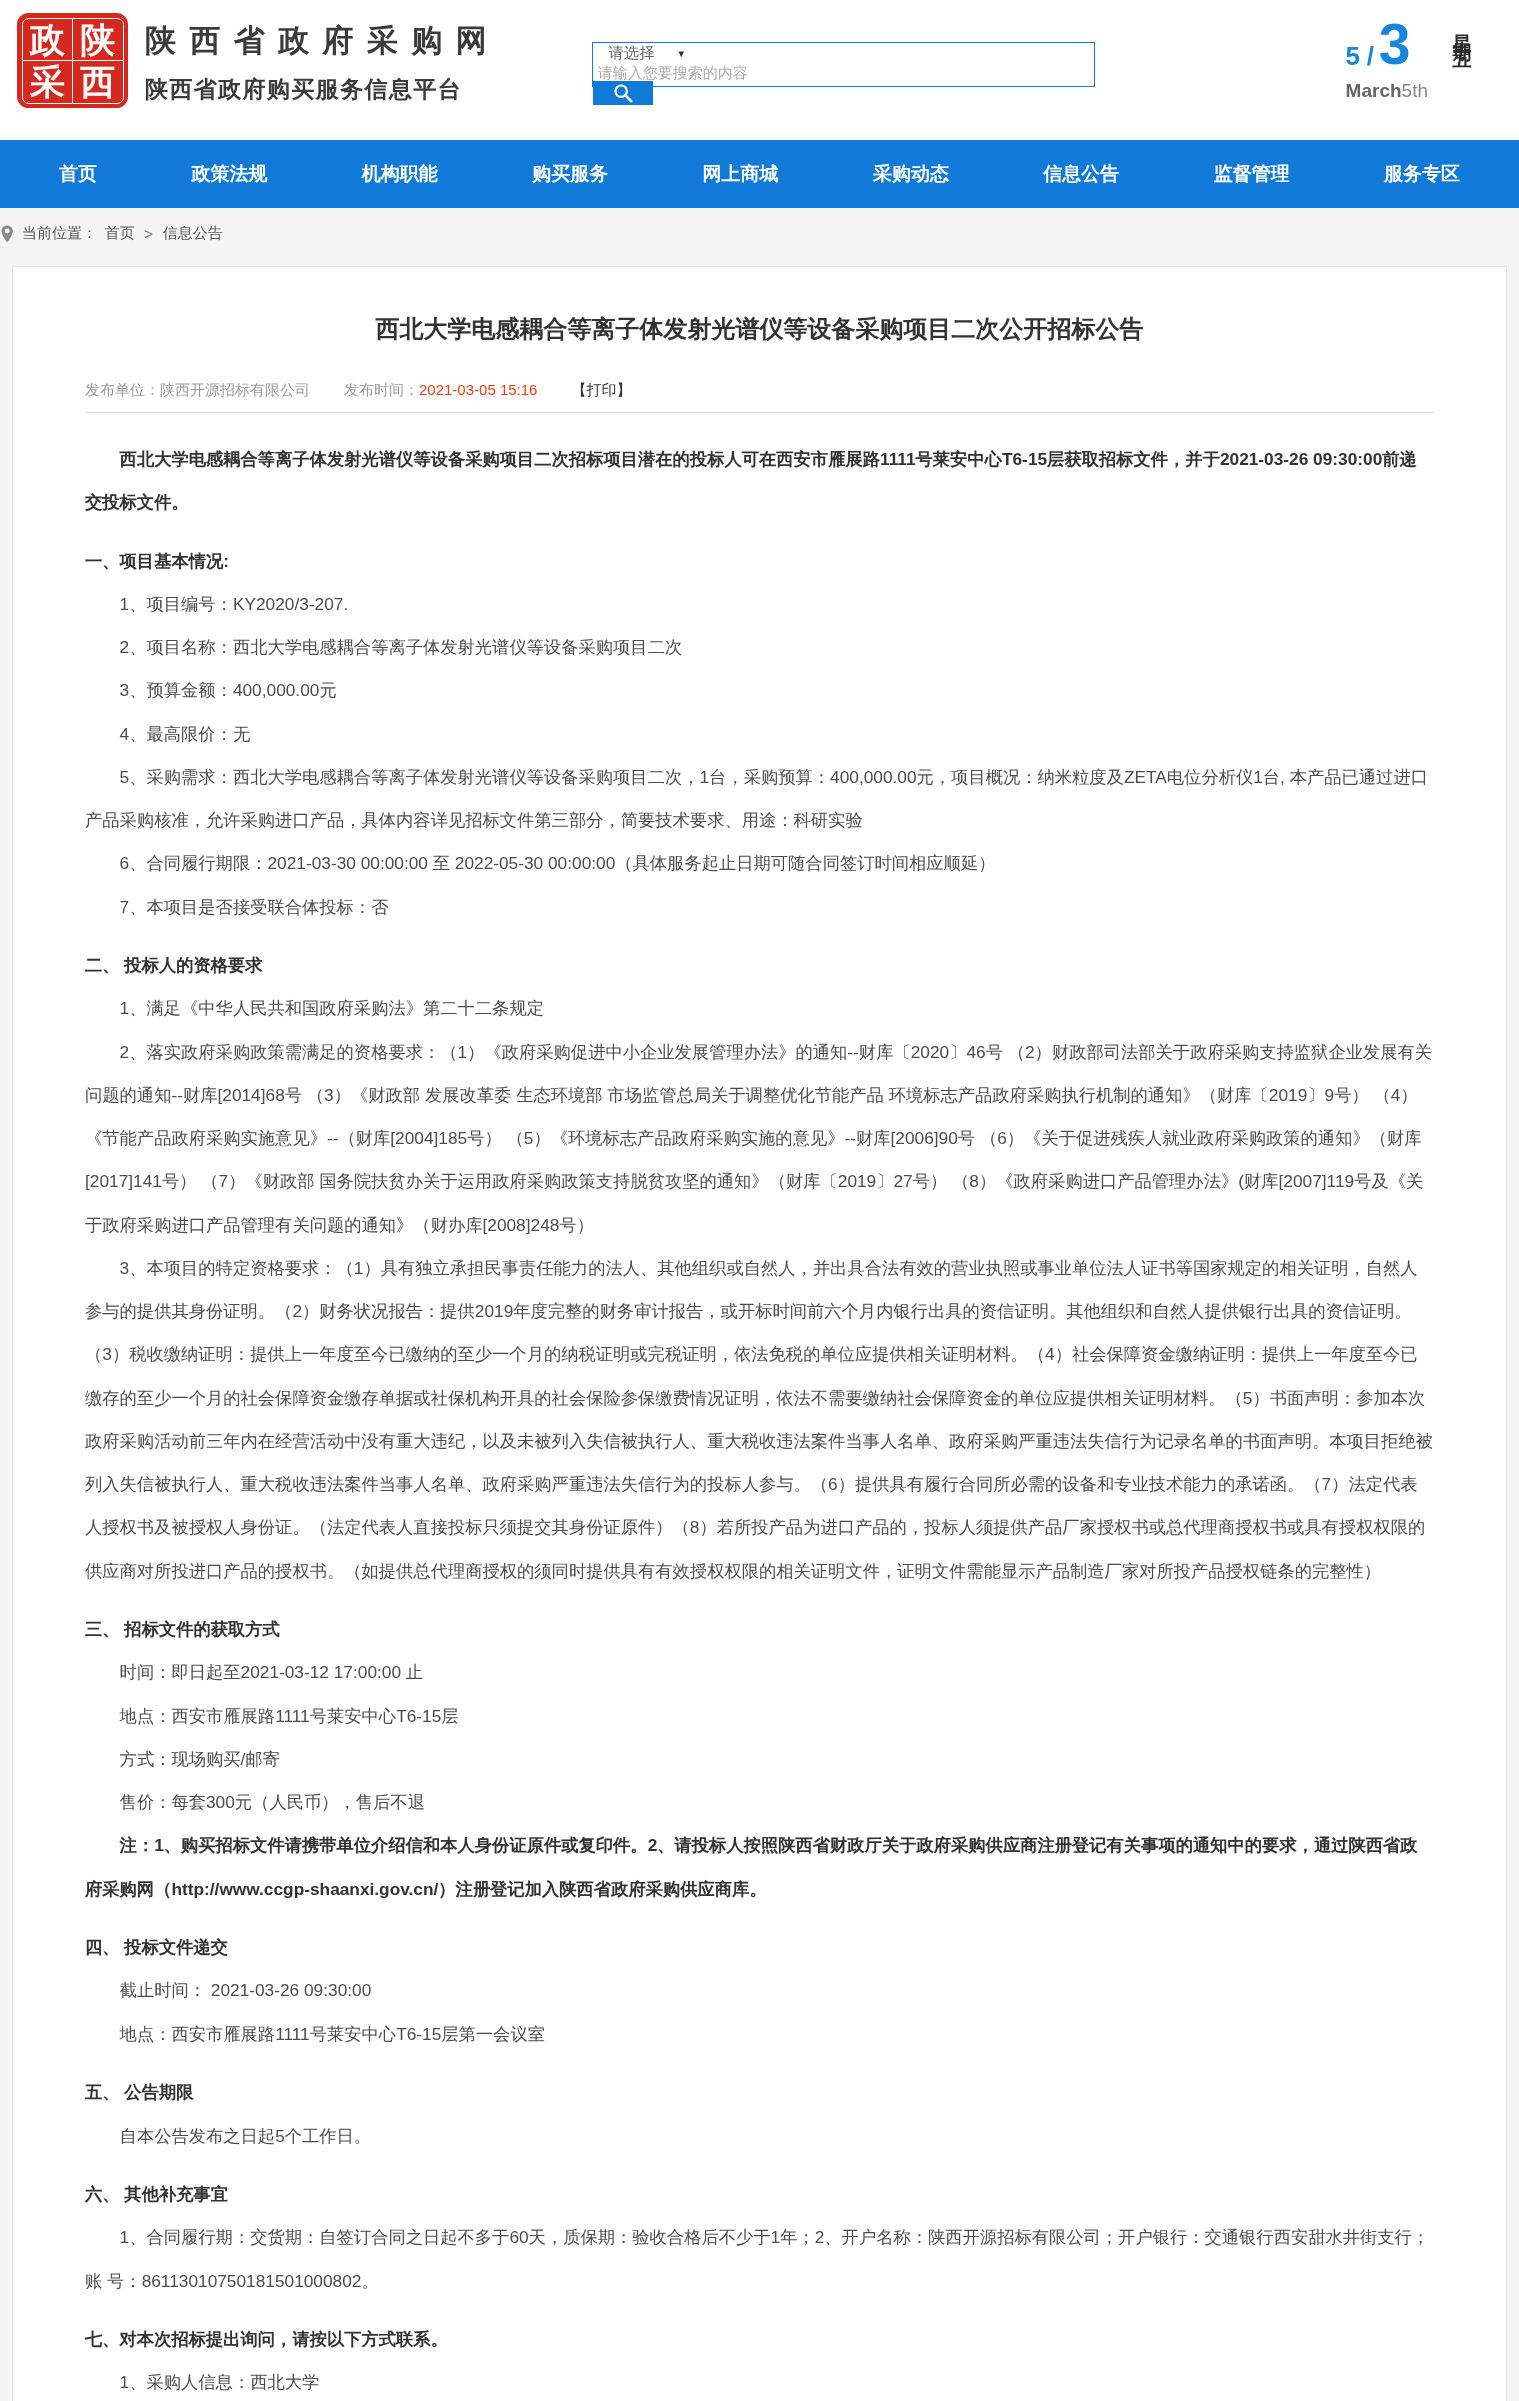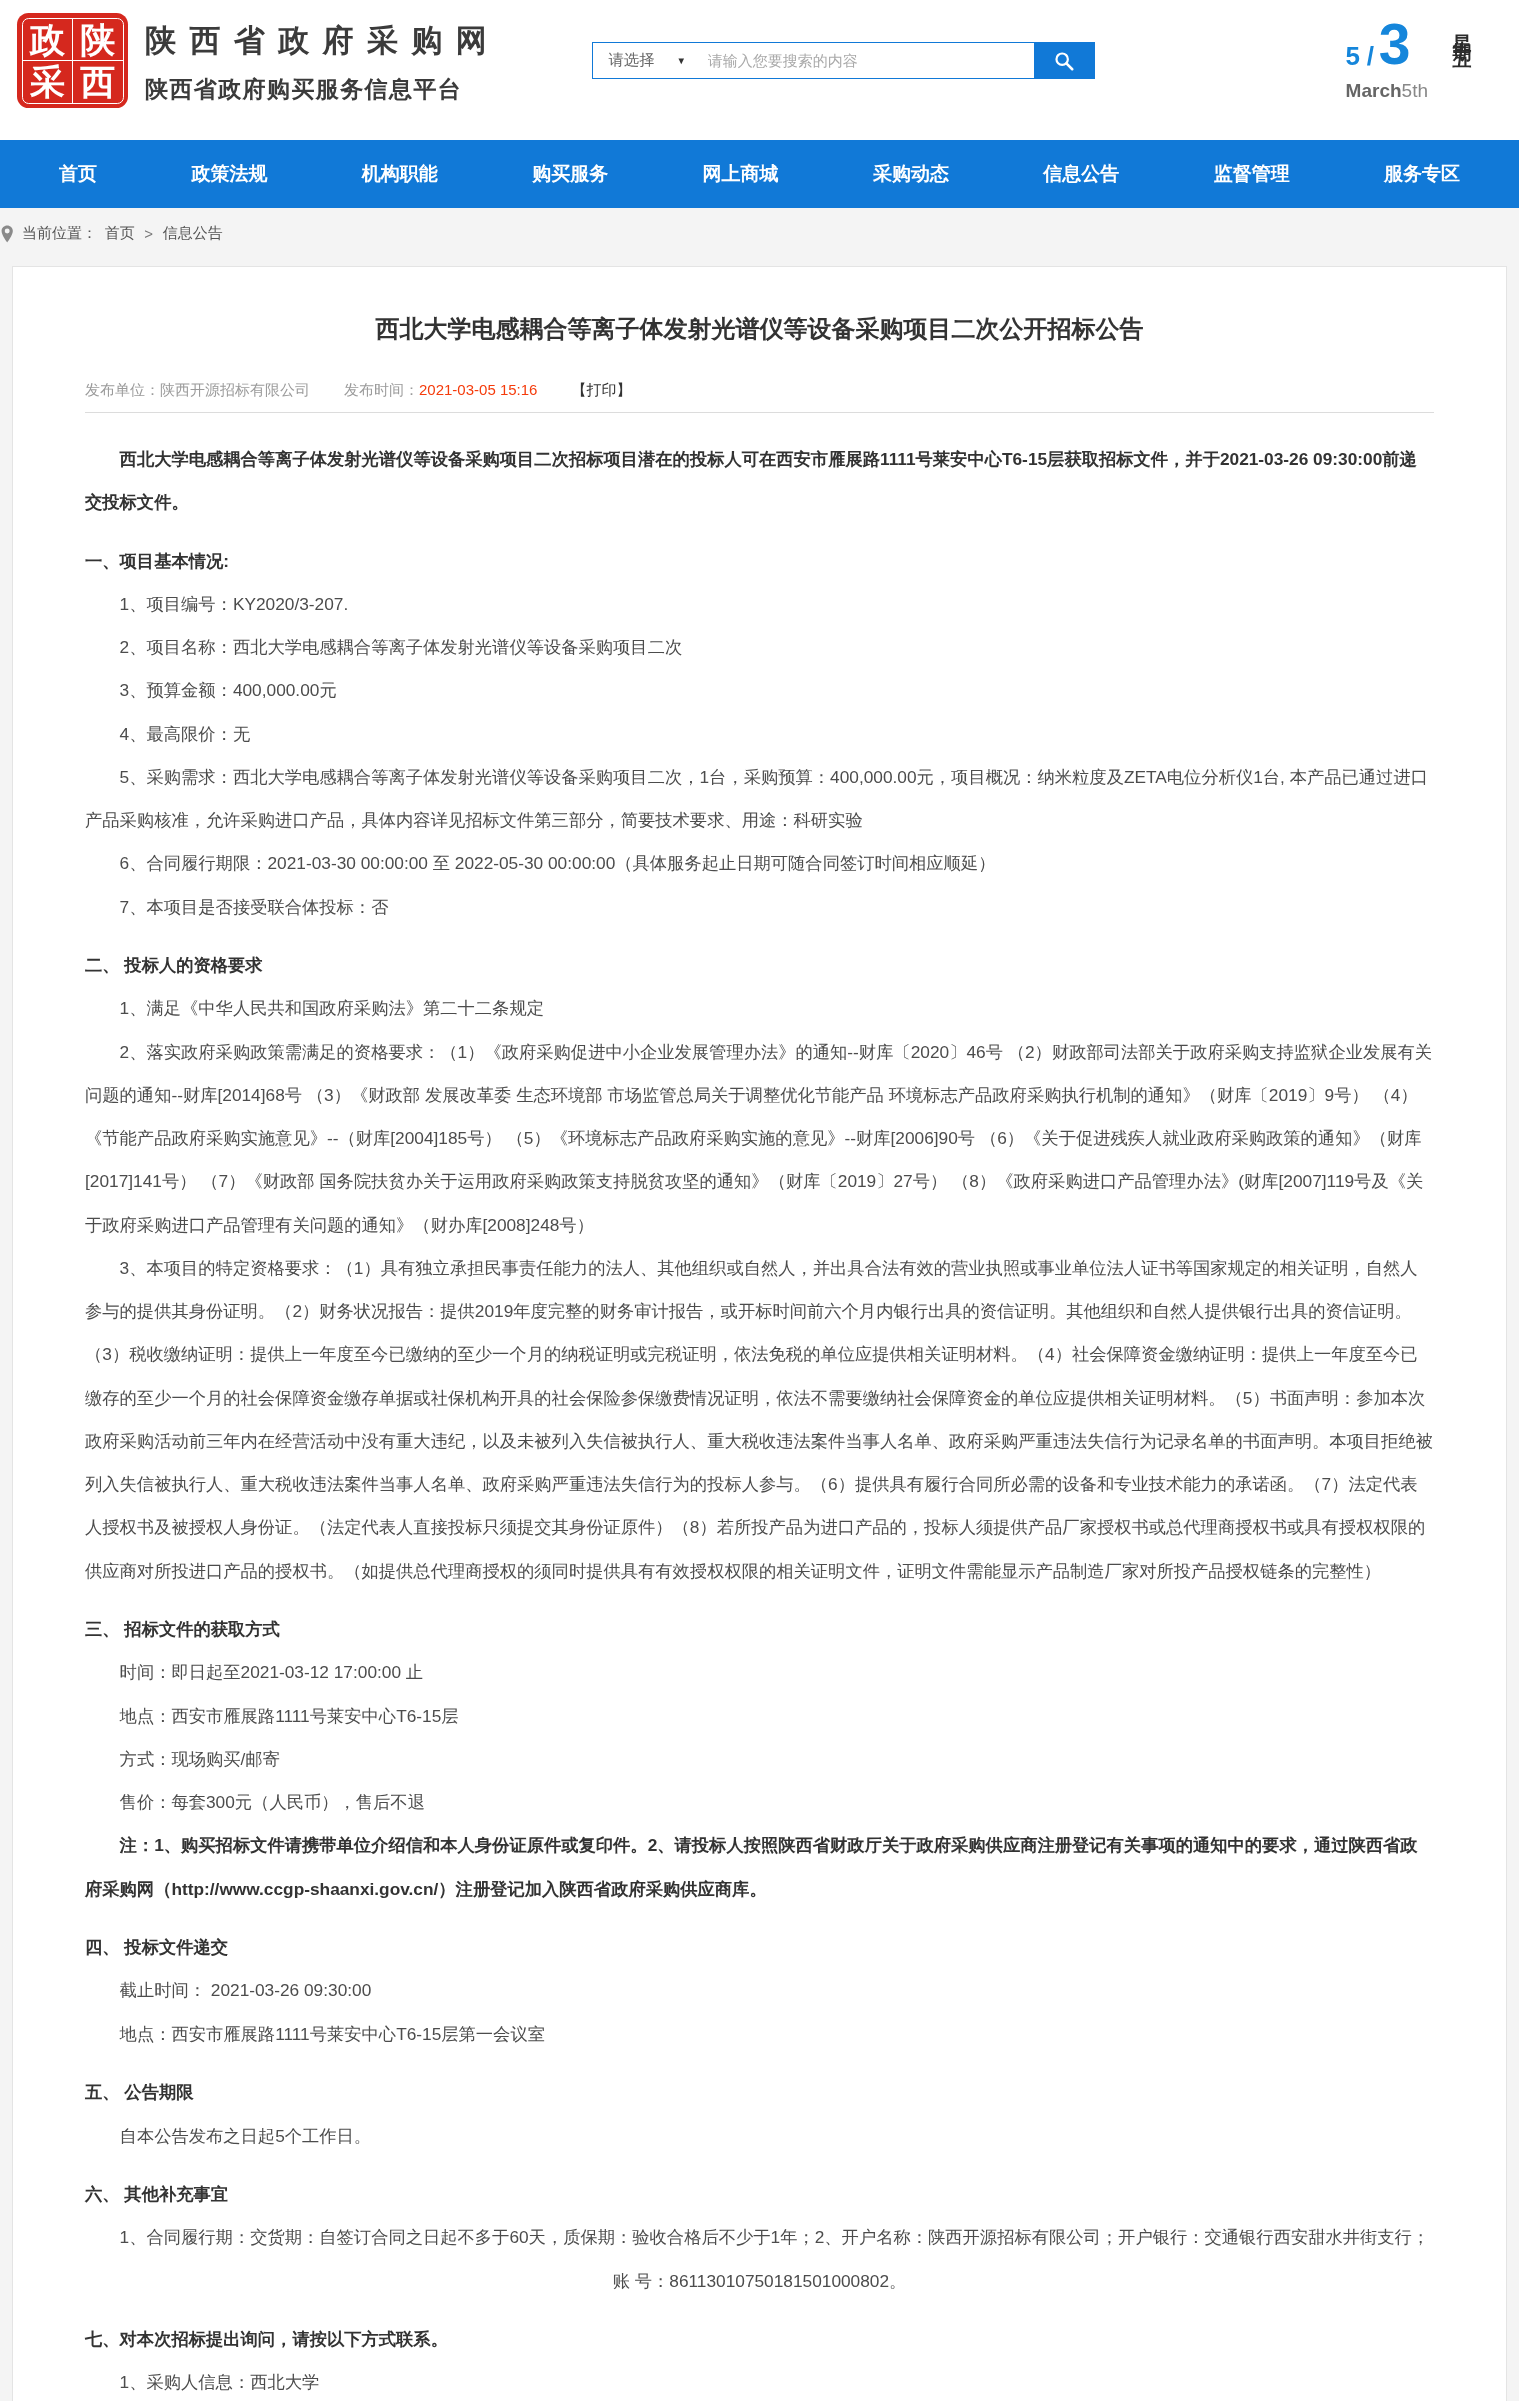--- a/index.html
+++ b/index.html
@@ -20,22 +20,22 @@
     display:grid;grid-template-columns:1fr 1fr;grid-template-rows:1fr 1fr;}
   .logo-cell{display:flex;align-items:center;justify-content:center;
     color:#fff;font-weight:bold;font-size:35px;line-height:1;}
   .logo-cell:nth-child(1){border-right:1.4px solid #fff;border-bottom:1.4px solid #fff;}
   .logo-cell:nth-child(2){border-bottom:1.4px solid #fff;}
   .logo-cell:nth-child(3){border-right:1.4px solid #fff;}
   .brand{position:absolute;left:145px;top:20px;}
   .brand-line1{font-size:31px;font-weight:bold;color:#3b3b3b;letter-spacing:13.4px;white-space:nowrap;}
   .brand-line2{font-size:23px;font-weight:bold;color:#3b3b3b;margin-top:11.5px;letter-spacing:1.4px;white-space:nowrap;}
   
-  .search{position:absolute;left:592px;top:42px;width:503px;height:37px;
-    border:1.4px solid var(--accent);display:flex;background:#fff;}
+  .search{position:absolute;left:592px;top:42px;width:503px;height:45px;
+    border:1.4px solid var(--accent);display:flex;background:#fff;flex-direction:column;}
   .search-select{width:110px;display:flex;align-items:center;gap:22px;
     padding-left:15.4px;font-size:15.4px;color:#666;cursor:pointer;flex-shrink:0;}
   .search-caret{font-size:9.6px;color:#333;}
   .search-input{flex:1;border:none;outline:none;font-size:15px;color:#666;
     font-family:inherit;padding:0 4.8px;min-width:0;}
   .search-input::placeholder{color:#a9a9a9;}
   .search-btn{width:60px;background:var(--accent);border:none;cursor:pointer;
     display:flex;align-items:center;justify-content:center;flex-shrink:0;}
   
   .date-widget{position:absolute;right:44px;top:16.3px;display:flex;gap:21px;align-items:flex-start;}
@@ -63,21 +63,21 @@
   .article-title{text-align:center;font-size:24px;font-weight:bold;color:#333;line-height:1.3;}
   .article-meta{text-align:left;margin-top:37px;padding-bottom:12px;
     border-bottom:0.5px solid #dcdcdc;font-size:15px;color:var(--meta);}
   .meta-time-label{margin-left:34px;}
   .meta-time{color:var(--time-red);}
   .meta-print{color:#333;margin-left:34px;cursor:pointer;}
   .article-body{margin-top:25px;font-size:17.3px;line-height:2.5;color:var(--text);}
   .article-body p{margin:0;text-indent:2em;}
   .article-body p.h{font-weight:bold;color:var(--dark);text-indent:0;margin-top:15.4px;}
   .article-body p.b{font-weight:bold;color:var(--dark);}
-  .article-body p.c{text-indent:0;text-align:center;}
+  .article-body p.c{text-indent:0;}
 </style>
 </head>
 <body>
 
 <div class="header">
   <div class="logo">
     <div class="logo-grid">
         <div class="logo-cell">政</div>
         <div class="logo-cell">陕</div>
         <div class="logo-cell">采</div>

